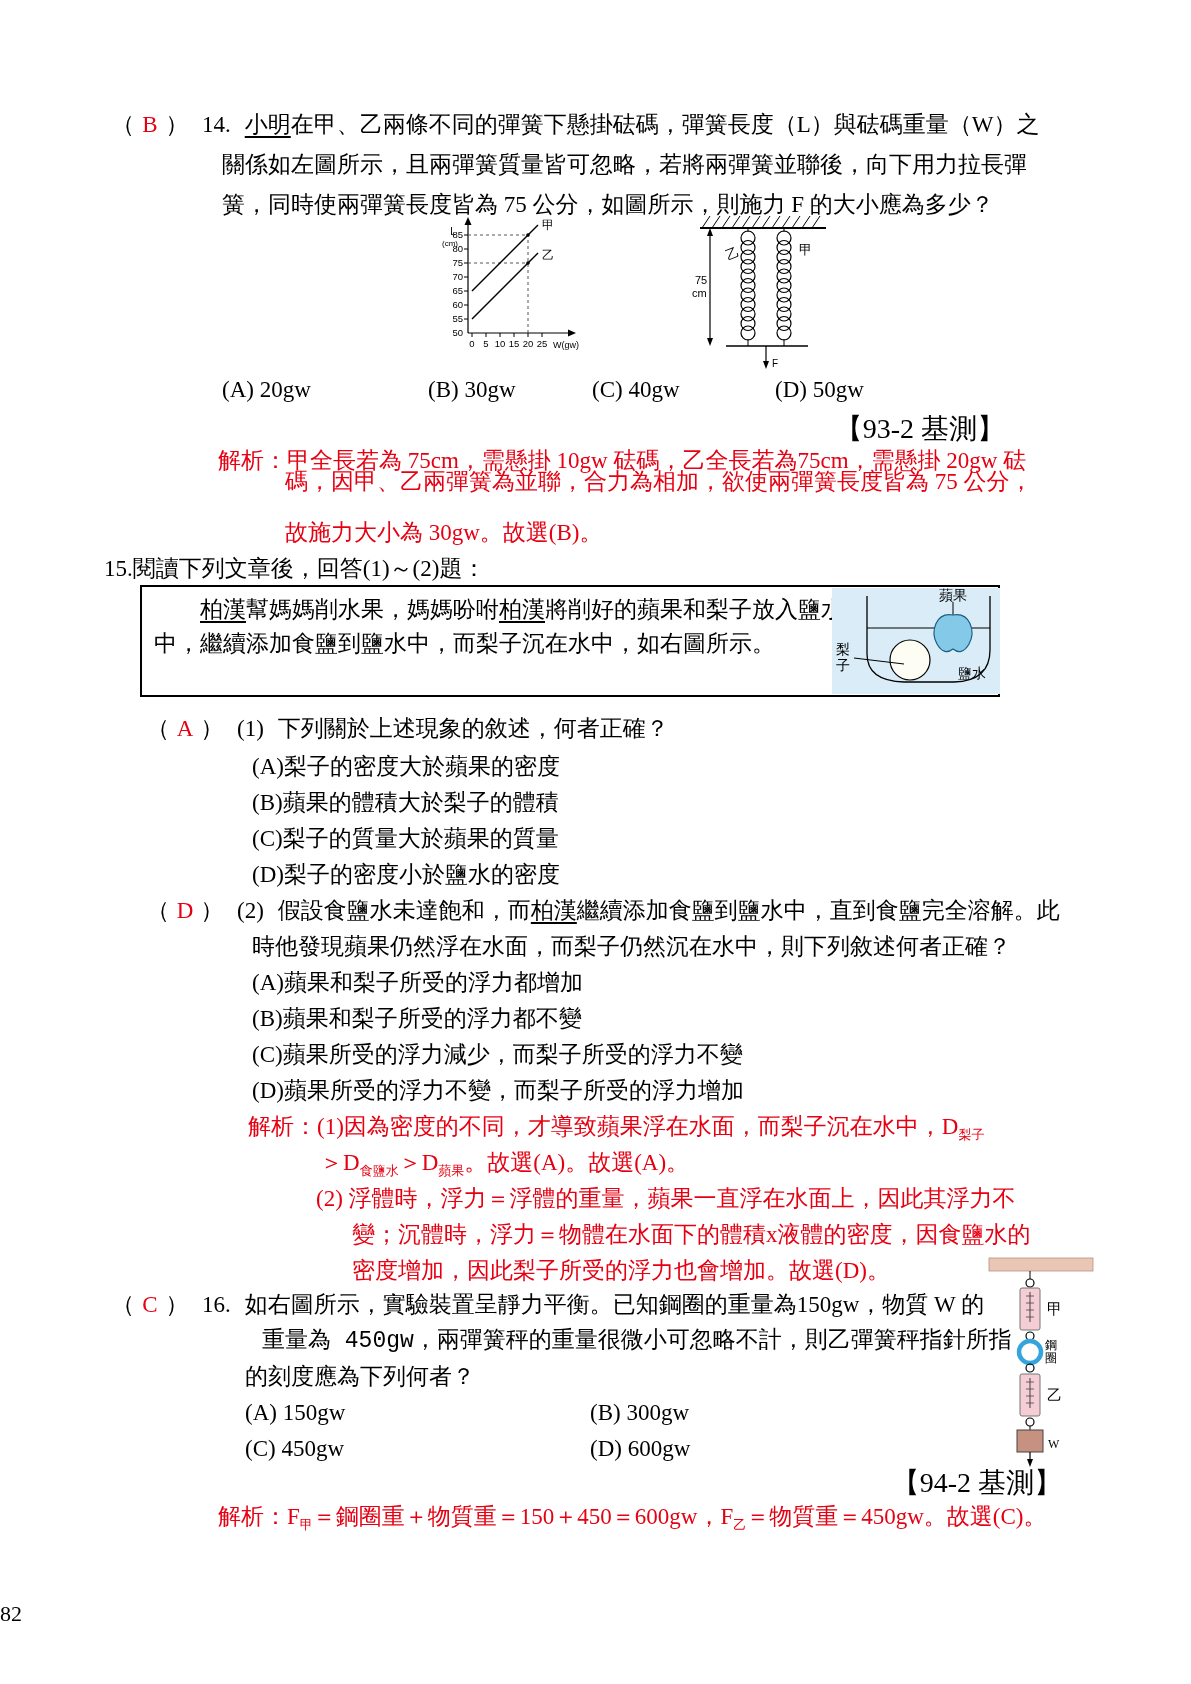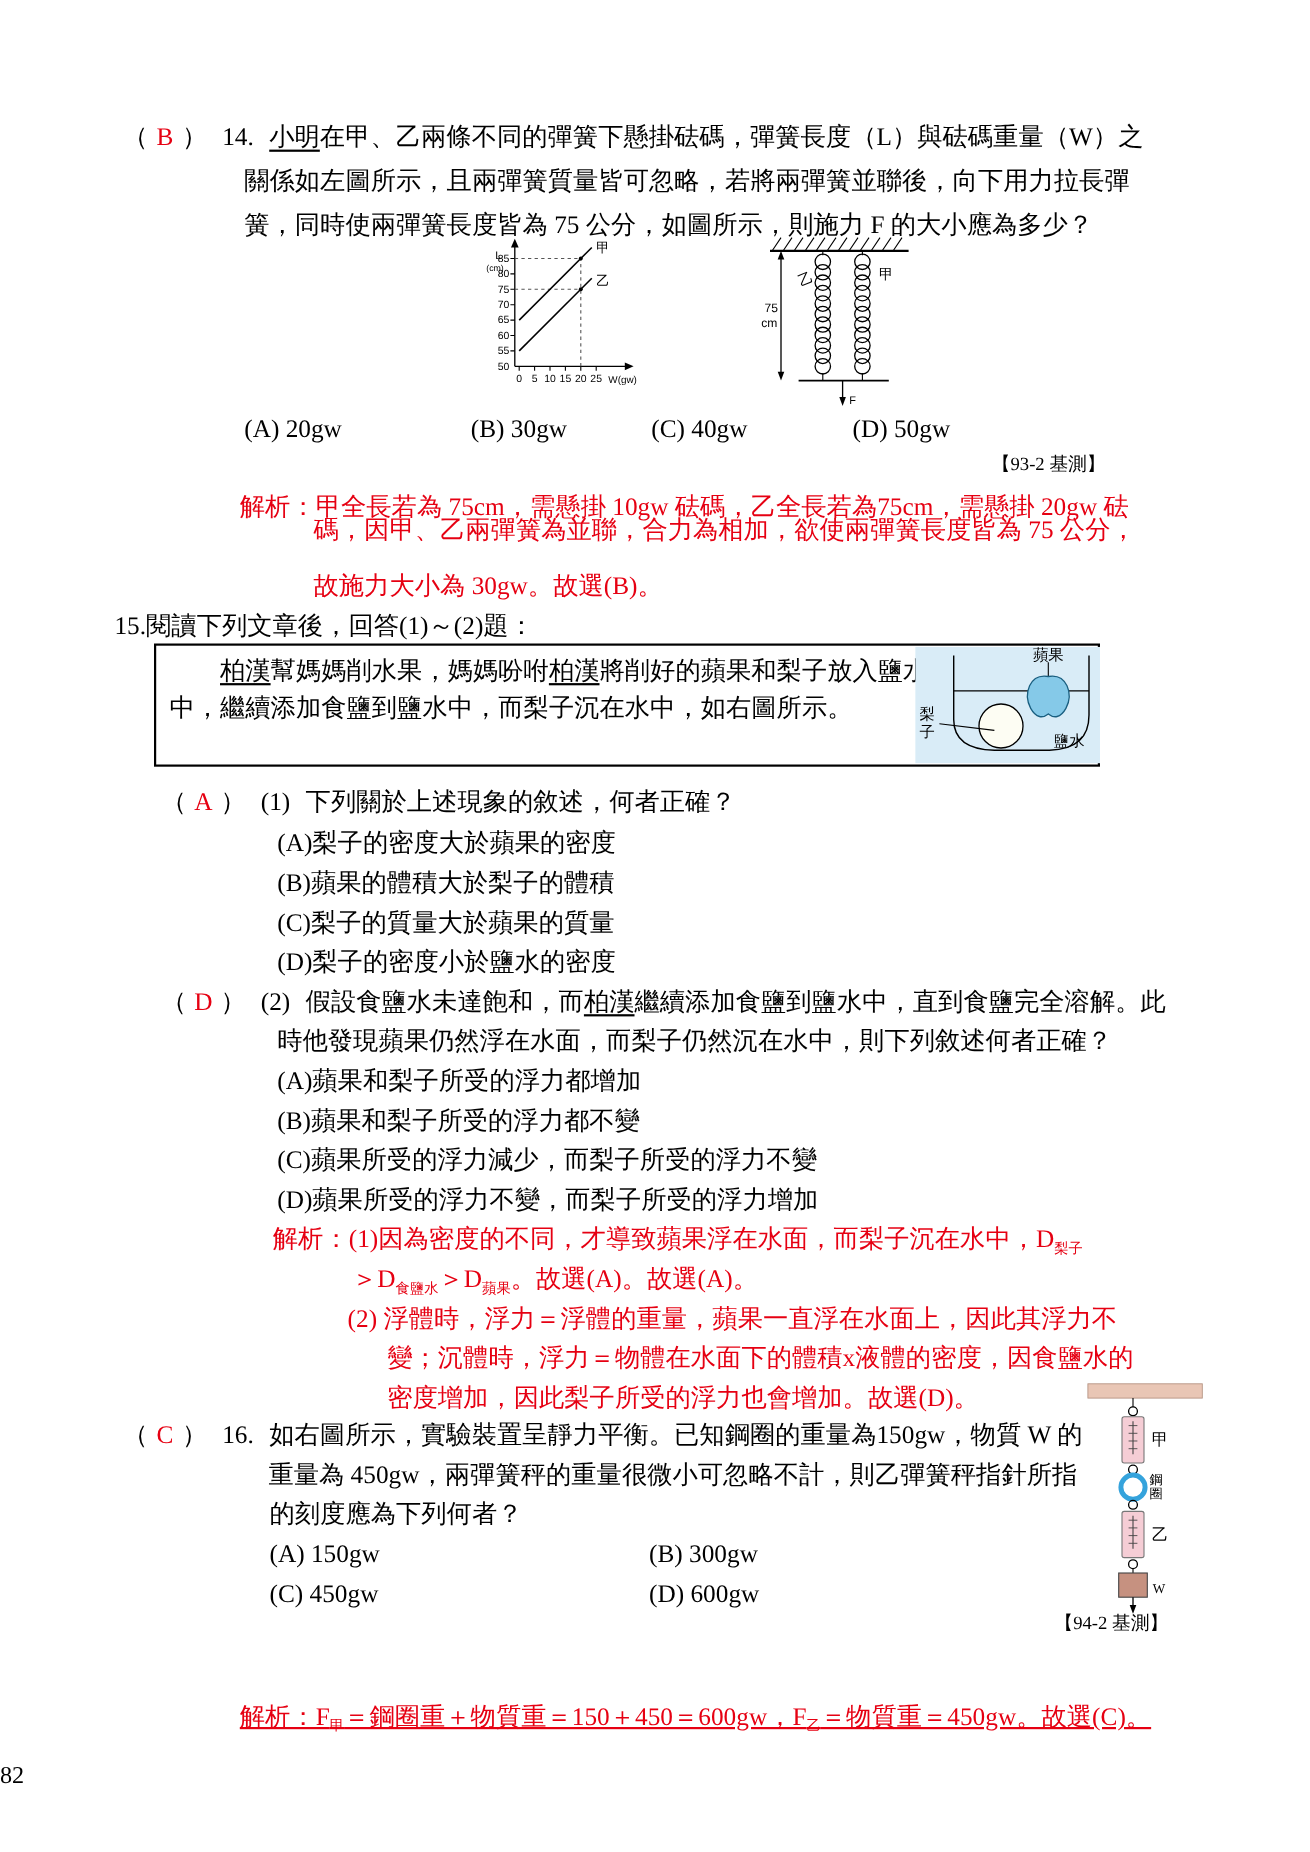--- a/index.html
+++ b/index.html
@@ -6,21 +6,21 @@
   body{width:1191px;height:1684px;position:relative;
        font-family:"Liberation Serif","DejaVu Serif",serif;color:#000;}
   .abs{position:absolute;white-space:nowrap;}
   .t{font-size:23px;line-height:30px;}
   .red{color:#e60012;}
   .ul{text-decoration:underline;text-underline-offset:4px;}
   .ansgrp{display:inline-block;}
   .ansgrp .p{display:inline-block;width:26px;text-align:center;}
   .ansgrp .a{display:inline-block;width:28px;text-align:center;}
   .qnum{display:inline-block;margin:0 14px 0 12px;}
-  .tag{font-size:17px;}
+  .tag{font-size:28px;}
   .box{position:absolute;left:140px;top:585px;width:860px;height:112px;border:2px solid #000;box-sizing:border-box;}
   .sub{font-size:13px;position:relative;top:5px;}
   .rightal{text-align:right;}
   svg text{font-family:"Liberation Sans","DejaVu Sans",sans-serif;}
   svg .serif{font-family:"Liberation Serif","DejaVu Serif",serif;}
   .pgnum{left:0;right:0;text-align:left;top:1601px;font-size:22px;}
 </style>
 </head>
 <body>
 
@@ -200,31 +200,31 @@
 <div class="abs t red" style="left:320px;top:1148px;">
   <span>＞D</span><span class="sub">食鹽水</span><span>＞D</span><span class="sub">蘋果</span><span>。故選(A)。故選(A)。</span>
 </div>
 <div class="abs t red" style="left:316px;top:1184px;">(2) 浮體時，浮力＝浮體的重量，蘋果一直浮在水面上，因此其浮力不</div>
 <div class="abs t red" style="left:352px;top:1220px;">變；沉體時，浮力＝物體在水面下的體積x液體的密度，因食鹽水的</div>
 <div class="abs t red" style="left:352px;top:1256px;">密度增加，因此梨子所受的浮力也會增加。故選(D)。</div>
 
 <div class="abs t" style="left:110px;top:1290px;">
   <span class="ansgrp"><span class="p">（</span><span class="a red">C</span><span class="p">）</span></span><span class="qnum">16.</span><span>如右圖所示，實驗裝置呈靜力平衡。已知鋼圈的重量為150gw，物質 W 的</span>
 </div>
-<div class="abs t" style="left:244px;top:1326px;">重量為 450gw，兩彈簧秤的重量很微小可忽略不計，則乙彈簧秤指針所指</div>
+<div class="abs t" style="left:262px;top:1326px;font-family:Liberation Mono, monospace;">重量為 450gw，兩彈簧秤的重量很微小可忽略不計，則乙彈簧秤指針所指</div>
 <div class="abs t" style="left:245px;top:1362px;">的刻度應為下列何者？</div>
 
 <div class="abs t" style="left:245px;top:1398px;">(A) 150gw</div>
 <div class="abs t" style="left:590px;top:1398px;">(B) 300gw</div>
 <div class="abs t" style="left:245px;top:1434px;">(C) 450gw</div>
 <div class="abs t" style="left:590px;top:1434px;">(D) 600gw</div>
 
 <div class="abs tag rightal" style="left:820px;top:1464px;width:242px;">【94-2 基測】</div>
 
-<div class="abs t red" style="left:218px;top:1546px;text-decoration:underline;">
+<div class="abs t red" style="left:218px;top:1502px;">
   <span>解析：F</span><span class="sub">甲</span><span>＝鋼圈重＋物質重＝150＋450＝600gw，F</span><span class="sub">乙</span><span>＝物質重＝450gw。故選(C)。</span>
 </div>
 
 <svg class="abs" style="left:975px;top:1256px;" width="120" height="212" viewBox="0 0 120 212">
   <rect x="14" y="2" width="104" height="13" fill="#e9c6b5" stroke="#b59382" stroke-width="0.8"></rect>
   <line x1="55" y1="15" x2="55" y2="23" stroke="#000"></line>
   <circle cx="55" cy="27" r="4" fill="none" stroke="#000" stroke-width="1.2"></circle>
 
   <g>
     <rect x="45" y="32" width="20" height="42" rx="2" fill="#f5cdd5" stroke="#777" stroke-width="1"></rect>

